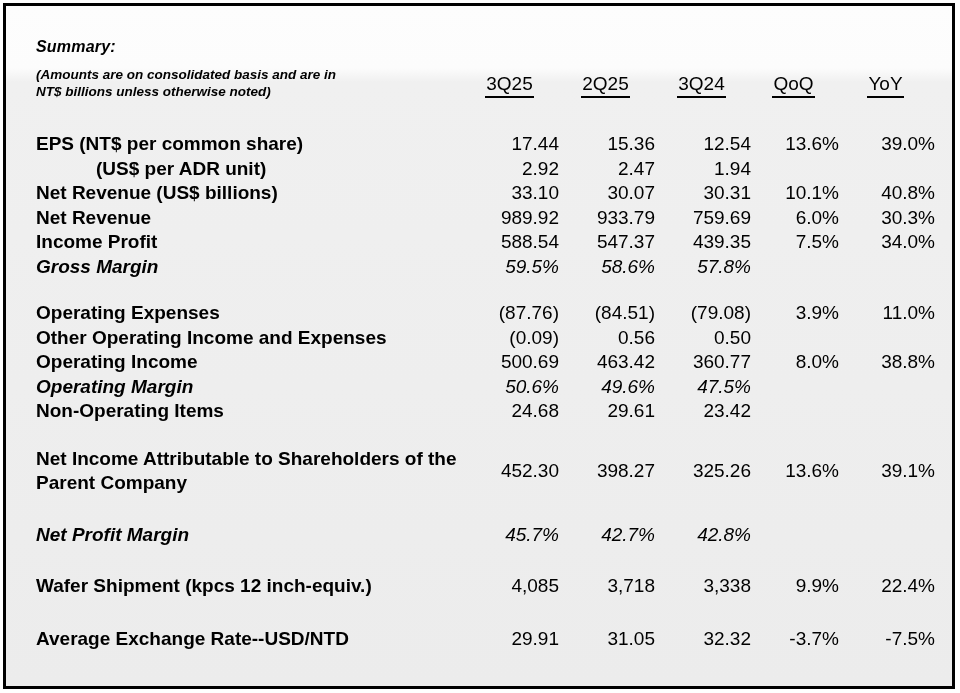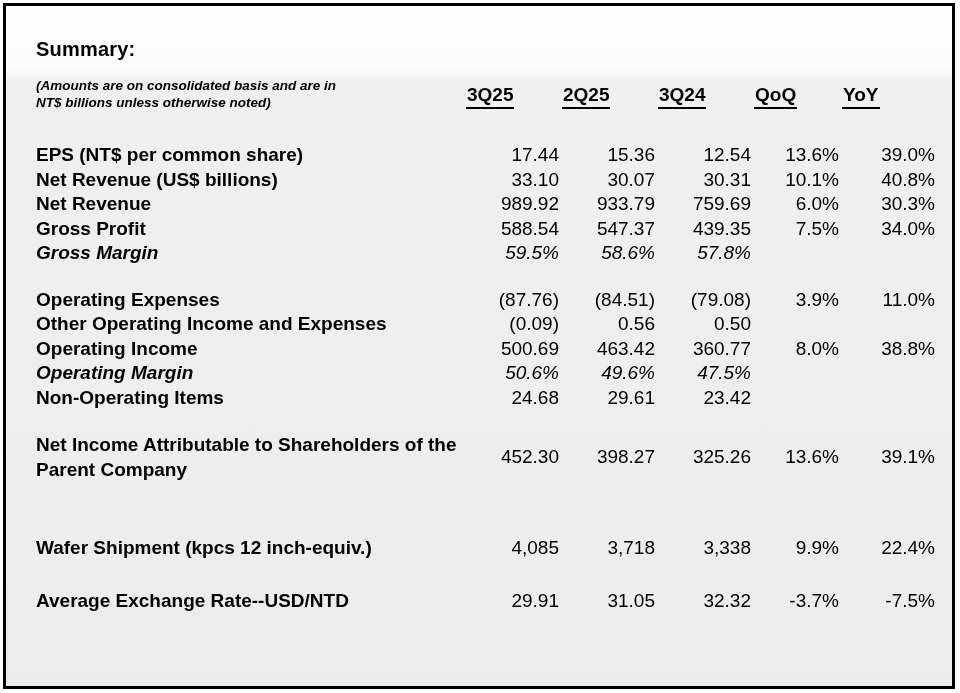--- a/index.html
+++ b/index.html
@@ -12,45 +12,46 @@
   }
   .frame {
     position: absolute;
     left: 3px; top: 3px;
     width: 952px; height: 686px;
     border: 3px solid #000000;
     background: linear-gradient(180deg, #fdfdfd 0px, #fcfcfc 62px, #f0f0f0 76px, #ececec 100%);
     padding: 32px 16px 6px 30px;
   }
   .doc-title {
-    font-size: 20px;
-    font-weight: bold;
+    font-size: 16px;
+    font-weight: bold;
+    font-style: italic;
     letter-spacing: 0.2px;
-    margin-bottom: 16px;
+    margin-bottom: 10px;
   }
   table.summary {
     border-collapse: collapse;
     table-layout: fixed;
     width: 902px;
   }
   col.c-label { width: 430px; }
   col.c-q     { width: 96px; }
   col.c-qoq   { width: 88px; }
   thead td, thead th { vertical-align: bottom; }
   .subtitle {
     font-size: 13.5px;
     font-weight: bold;
     font-style: italic;
     line-height: 17px;
     padding-bottom: 2px;
   }
   th.colhead {
     font-size: 19px;
-    font-weight: bold;
-    text-align: left;
+    font-weight: normal;
+    text-align: center;
     padding-bottom: 4px;
   }
   th.colhead .hd {
     display: inline-block;
     border-bottom: 2.5px solid #000;
     padding: 0 1px 1px 1px;
     margin-right: 9px;
   }
   tbody th.rowlabel {
     font-size: 19px;
@@ -122,38 +123,46 @@
     <tbody id="table-body">
 
     <tr>
           <th class="rowlabel">EPS (NT$ per common share)</th>
           <td class="val">17.44</td>
           <td class="val">15.36</td>
           <td class="val">12.54</td>
           <td class="val">13.6%</td>
           <td class="val">39.0%</td>
         </tr>
+        <tr class="indent-row">
+          <th class="rowlabel">(US$ per ADR unit)</th>
+          <td class="val">2.92</td>
+          <td class="val">2.47</td>
+          <td class="val">1.94</td>
+          <td class="val"></td>
+          <td class="val"></td>
+        </tr>
         <tr>
           <th class="rowlabel">Net Revenue (US$ billions)</th>
           <td class="val">33.10</td>
           <td class="val">30.07</td>
           <td class="val">30.31</td>
           <td class="val">10.1%</td>
           <td class="val">40.8%</td>
         </tr>
         <tr>
           <th class="rowlabel">Net Revenue</th>
           <td class="val">989.92</td>
           <td class="val">933.79</td>
           <td class="val">759.69</td>
           <td class="val">6.0%</td>
           <td class="val">30.3%</td>
         </tr>
         <tr>
-          <th class="rowlabel">Gross Profit</th>
+          <th class="rowlabel">Income Profit</th>
           <td class="val">588.54</td>
           <td class="val">547.37</td>
           <td class="val">439.35</td>
           <td class="val">7.5%</td>
           <td class="val">34.0%</td>
         </tr>
         <tr class="italic-row">
           <th class="rowlabel">Gross Margin</th>
           <td class="val">59.5%</td>
           <td class="val">58.6%</td>
@@ -211,20 +220,28 @@
           <th class="rowlabel">Net Income Attributable to Shareholders of the Parent Company</th>
           <td class="val">452.30</td>
           <td class="val">398.27</td>
           <td class="val">325.26</td>
           <td class="val">13.6%</td>
           <td class="val">39.1%</td>
         </tr>
         <tr class="spacer" style="height: 27px;">
           <td colspan="6"></td>
         </tr>
+        <tr class="italic-row">
+          <th class="rowlabel">Net Profit Margin</th>
+          <td class="val">45.7%</td>
+          <td class="val">42.7%</td>
+          <td class="val">42.8%</td>
+          <td class="val"></td>
+          <td class="val"></td>
+        </tr>
         <tr class="spacer" style="height: 27px;">
           <td colspan="6"></td>
         </tr>
         <tr>
           <th class="rowlabel">Wafer Shipment (kpcs 12 inch-equiv.)</th>
           <td class="val">4,085</td>
           <td class="val">3,718</td>
           <td class="val">3,338</td>
           <td class="val">9.9%</td>
           <td class="val">22.4%</td>

